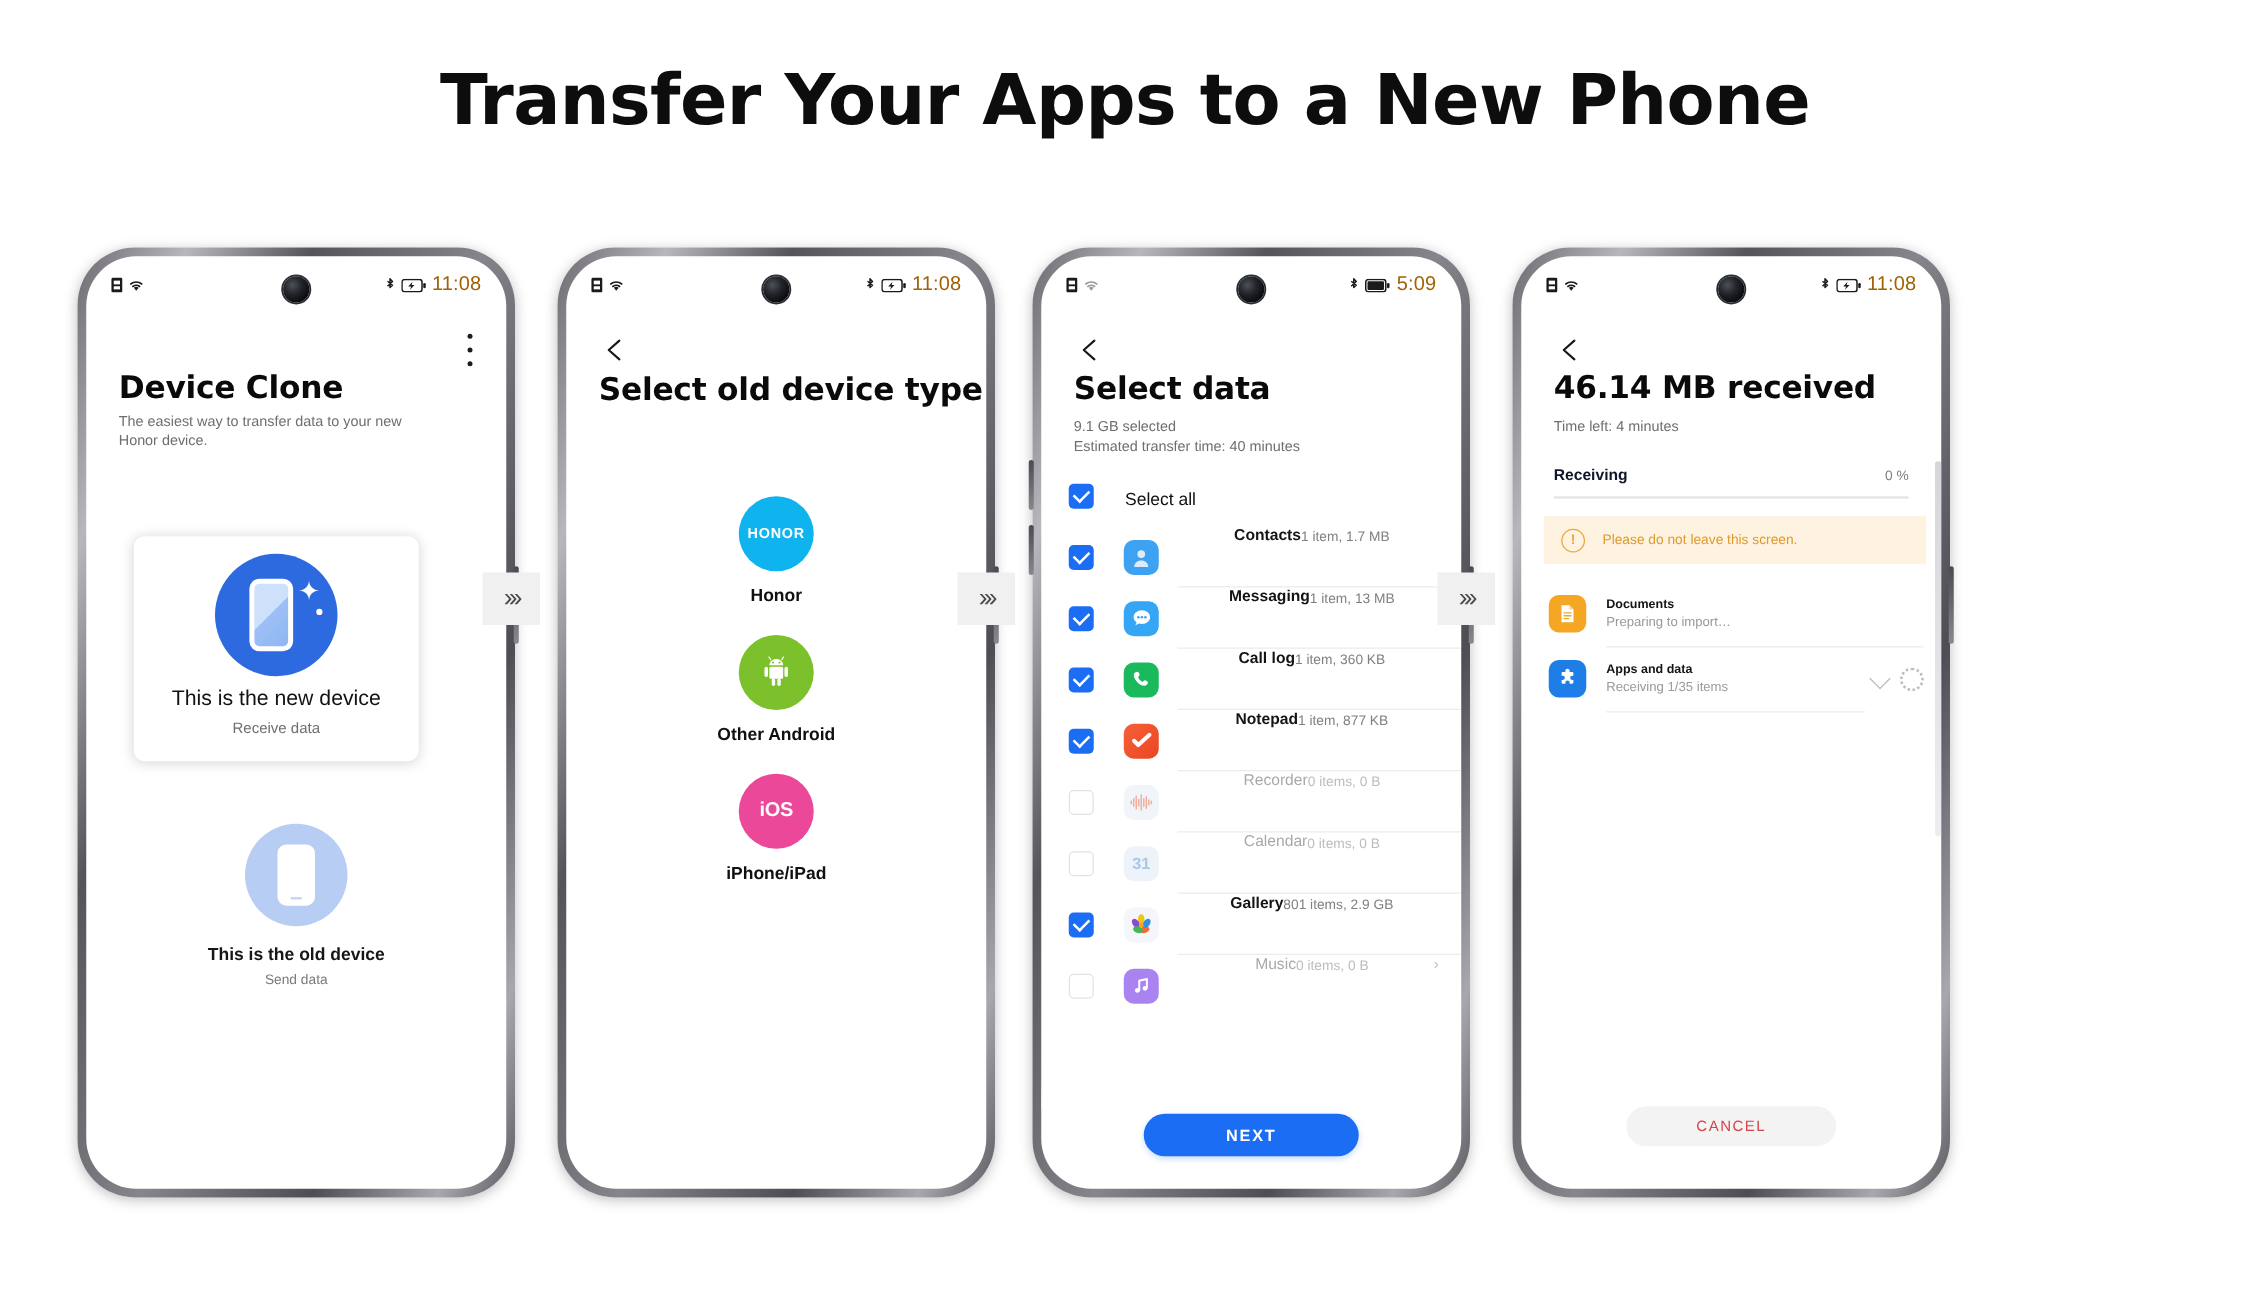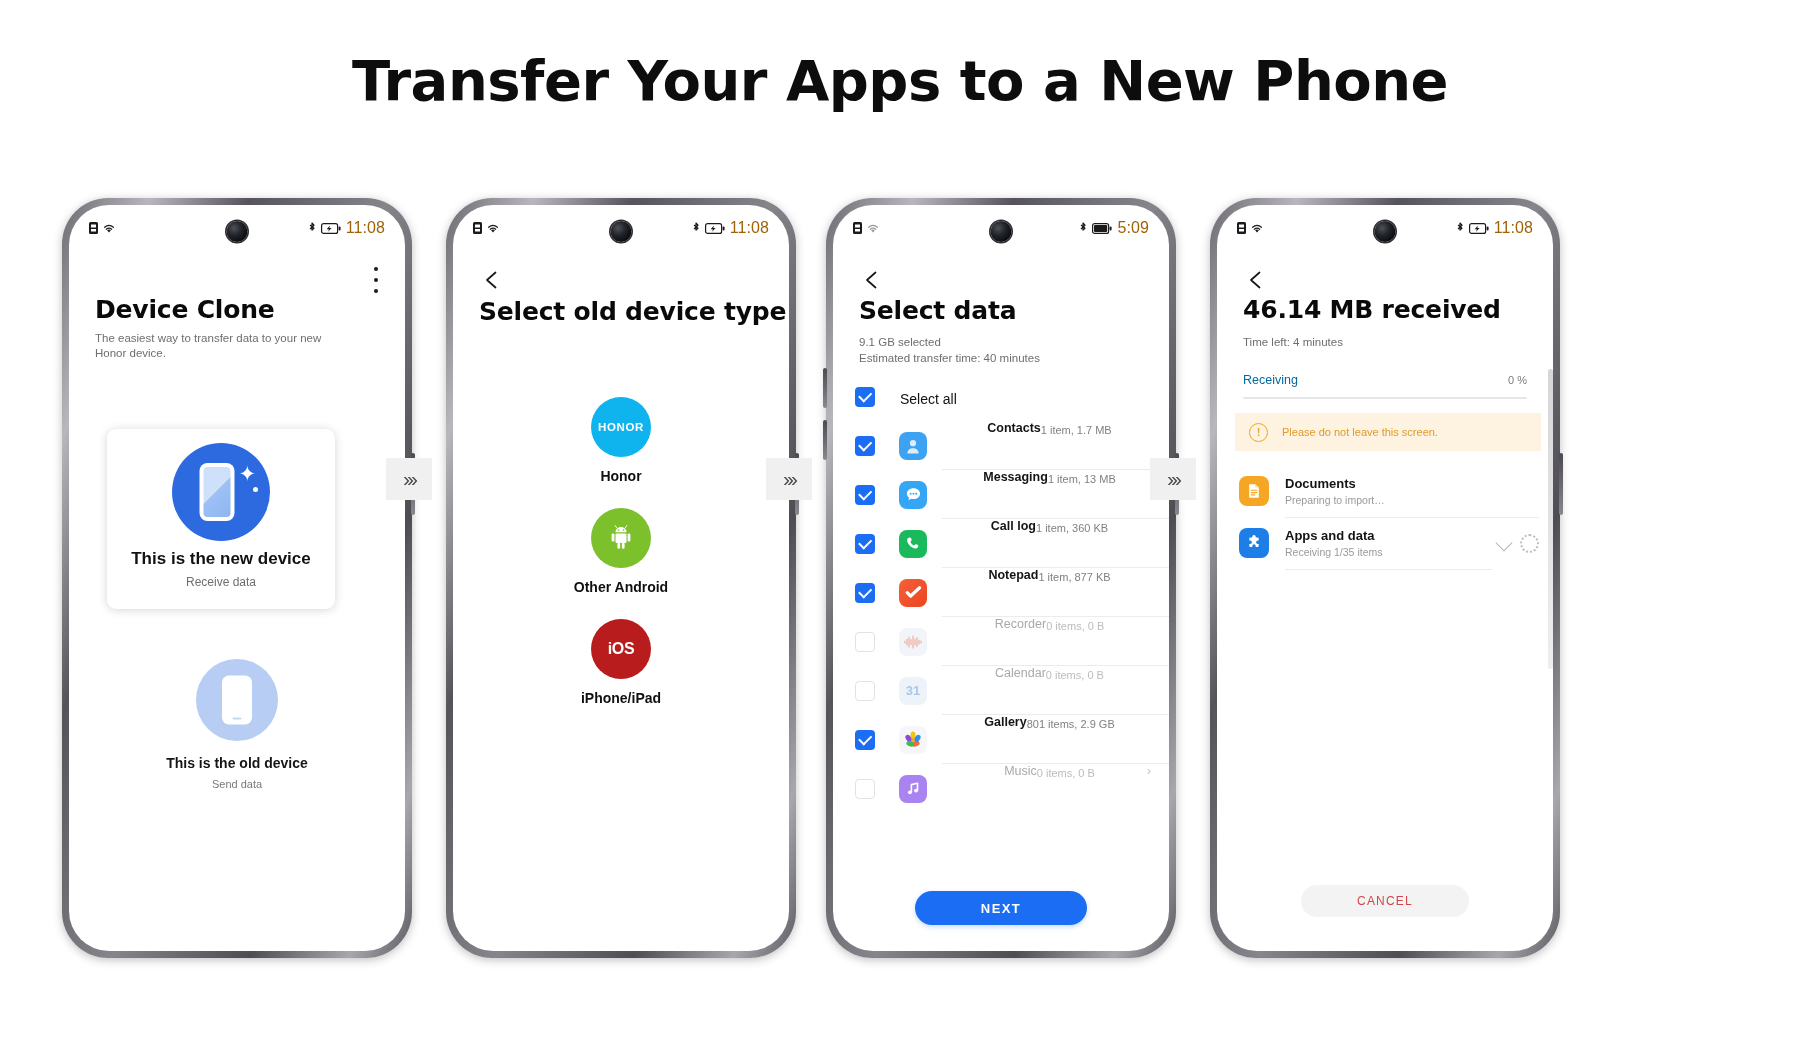--- a/index.html
+++ b/index.html
@@ -125,41 +125,41 @@
     background:#fff;
   }
   .old-phone-glyph{
     position:absolute;left:50%;top:50%;transform:translate(-50%,-50%);
     width:30px;height:49px;border-radius:7px;background:#fff;
   }
   .old-phone-glyph:after{
     content:"";position:absolute;left:50%;bottom:5px;transform:translateX(-50%);
     width:9px;height:2px;border-radius:1px;background:#c5d7f7;
   }
-  .card-title{font-size:17px;font-weight:bold;color:#121212;margin-top:8px;}
+  .card-title{font-size:17px;font-weight:normal;color:#121212;margin-top:8px;}
   .card-sub{font-size:12px;color:#6e6e6e;margin-top:6px;}
 
   .block-old{
     position:absolute;left:0;right:0;top:408px;
     display:flex;flex-direction:column;align-items:center;
   }
   .old-title{font-size:14px;color:#161616;margin-top:14px;font-weight:600;}
   .old-sub{font-size:11px;color:#7a7a7a;margin-top:7px;}
 
   
   .dev-list{position:absolute;left:0;right:0;top:146px;
     display:flex;flex-direction:column;align-items:center;}
   .dev-item{display:flex;flex-direction:column;align-items:center;margin-bottom:24px;cursor:pointer;}
   .dev-circle{
     width:60px;height:60px;border-radius:50%;
     display:flex;align-items:center;justify-content:center;
   }
   .dev-circle.honor{background:#0fb4ef;}
   .dev-circle.android{background:#7cc02b;}
-  .dev-circle.ios{background:#b91c1c;}
+  .dev-circle.ios{background:#ec4899;}
   .dev-circle .honor-txt{color:#fff;font-size:11.5px;font-weight:bold;letter-spacing:.6px;}
   .dev-circle .ios-txt{color:#fff;font-size:16px;font-weight:bold;letter-spacing:-0.3px;}
   .dev-label{font-size:14px;font-weight:bold;color:#101010;margin-top:11px;}
 
   
   .selectall{
     position:absolute;left:0;right:16px;top:136px;
     display:flex;align-items:flex-end;padding-left:22px;box-sizing:border-box;
   }
   .cbx{
@@ -204,21 +204,21 @@
     position:absolute;left:0;right:0;bottom:64px;height:26px;
     background:linear-gradient(180deg,rgba(255,255,255,0),#fff);
     pointer-events:none;
   }
 
   
   .prog-row{
     position:absolute;left:26px;right:26px;top:122px;
     display:flex;align-items:baseline;justify-content:space-between;
   }
-  .prog-label{font-size:12.5px;font-weight:normal;color:#0369a1;}
+  .prog-label{font-size:12.5px;font-weight:bold;color:#0f172a;}
   .prog-pct{font-size:11px;color:#7c7c7c;}
   .prog-bar{
     position:absolute;left:26px;right:26px;top:146px;height:2px;background:#e6e6e6;border-radius:2px;
   }
   .prog-bar i{display:block;height:100%;background:#1b6ef3;border-radius:2px;width:0%;}
   .warn{
     position:absolute;left:18px;right:12px;top:162px;height:38px;
     background:#fdf3e0;display:flex;align-items:center;padding-left:14px;box-sizing:border-box;
   }
   .warn .wtxt{font-size:11px;color:#e09a2c;margin-left:14px;}
@@ -227,21 +227,21 @@
     font-size:11px;font-weight:bold;line-height:1;flex:none;}
 
   .trow{
     position:absolute;left:22px;right:14px;display:flex;align-items:center;height:52px;
   }
   .trow .ticon{width:30px;height:30px;border-radius:8px;flex:none;
     display:flex;align-items:center;justify-content:center;}
   .trow .ttexts{margin-left:16px;flex:1;border-bottom:1px solid #ececec;height:52px;
     display:flex;flex-direction:column;justify-content:center;}
   .trow:last-of-type .ttexts{border-bottom:none;}
-  .tname{font-size:13px;color:#141414;font-weight:600;}
+  .tname{font-size:10px;color:#141414;font-weight:600;}
   .tmeta{font-size:10.5px;color:#9a9a9a;margin-top:3px;}
   .spinner{
     width:15px;height:15px;border-radius:50%;
     border:2px dotted #bdbdbd;flex:none;margin-left:10px;
   }
   .chev-d{width:11px;height:11px;border-right:1.6px solid #b9b9b9;border-bottom:1.6px solid #b9b9b9;
     transform:rotate(45deg);margin-left:6px;flex:none;}
   .cancel-btn{
     position:absolute;left:50%;transform:translateX(-50%);bottom:34px;
     width:168px;height:32px;border-radius:17px;background:#f3f3f3;

